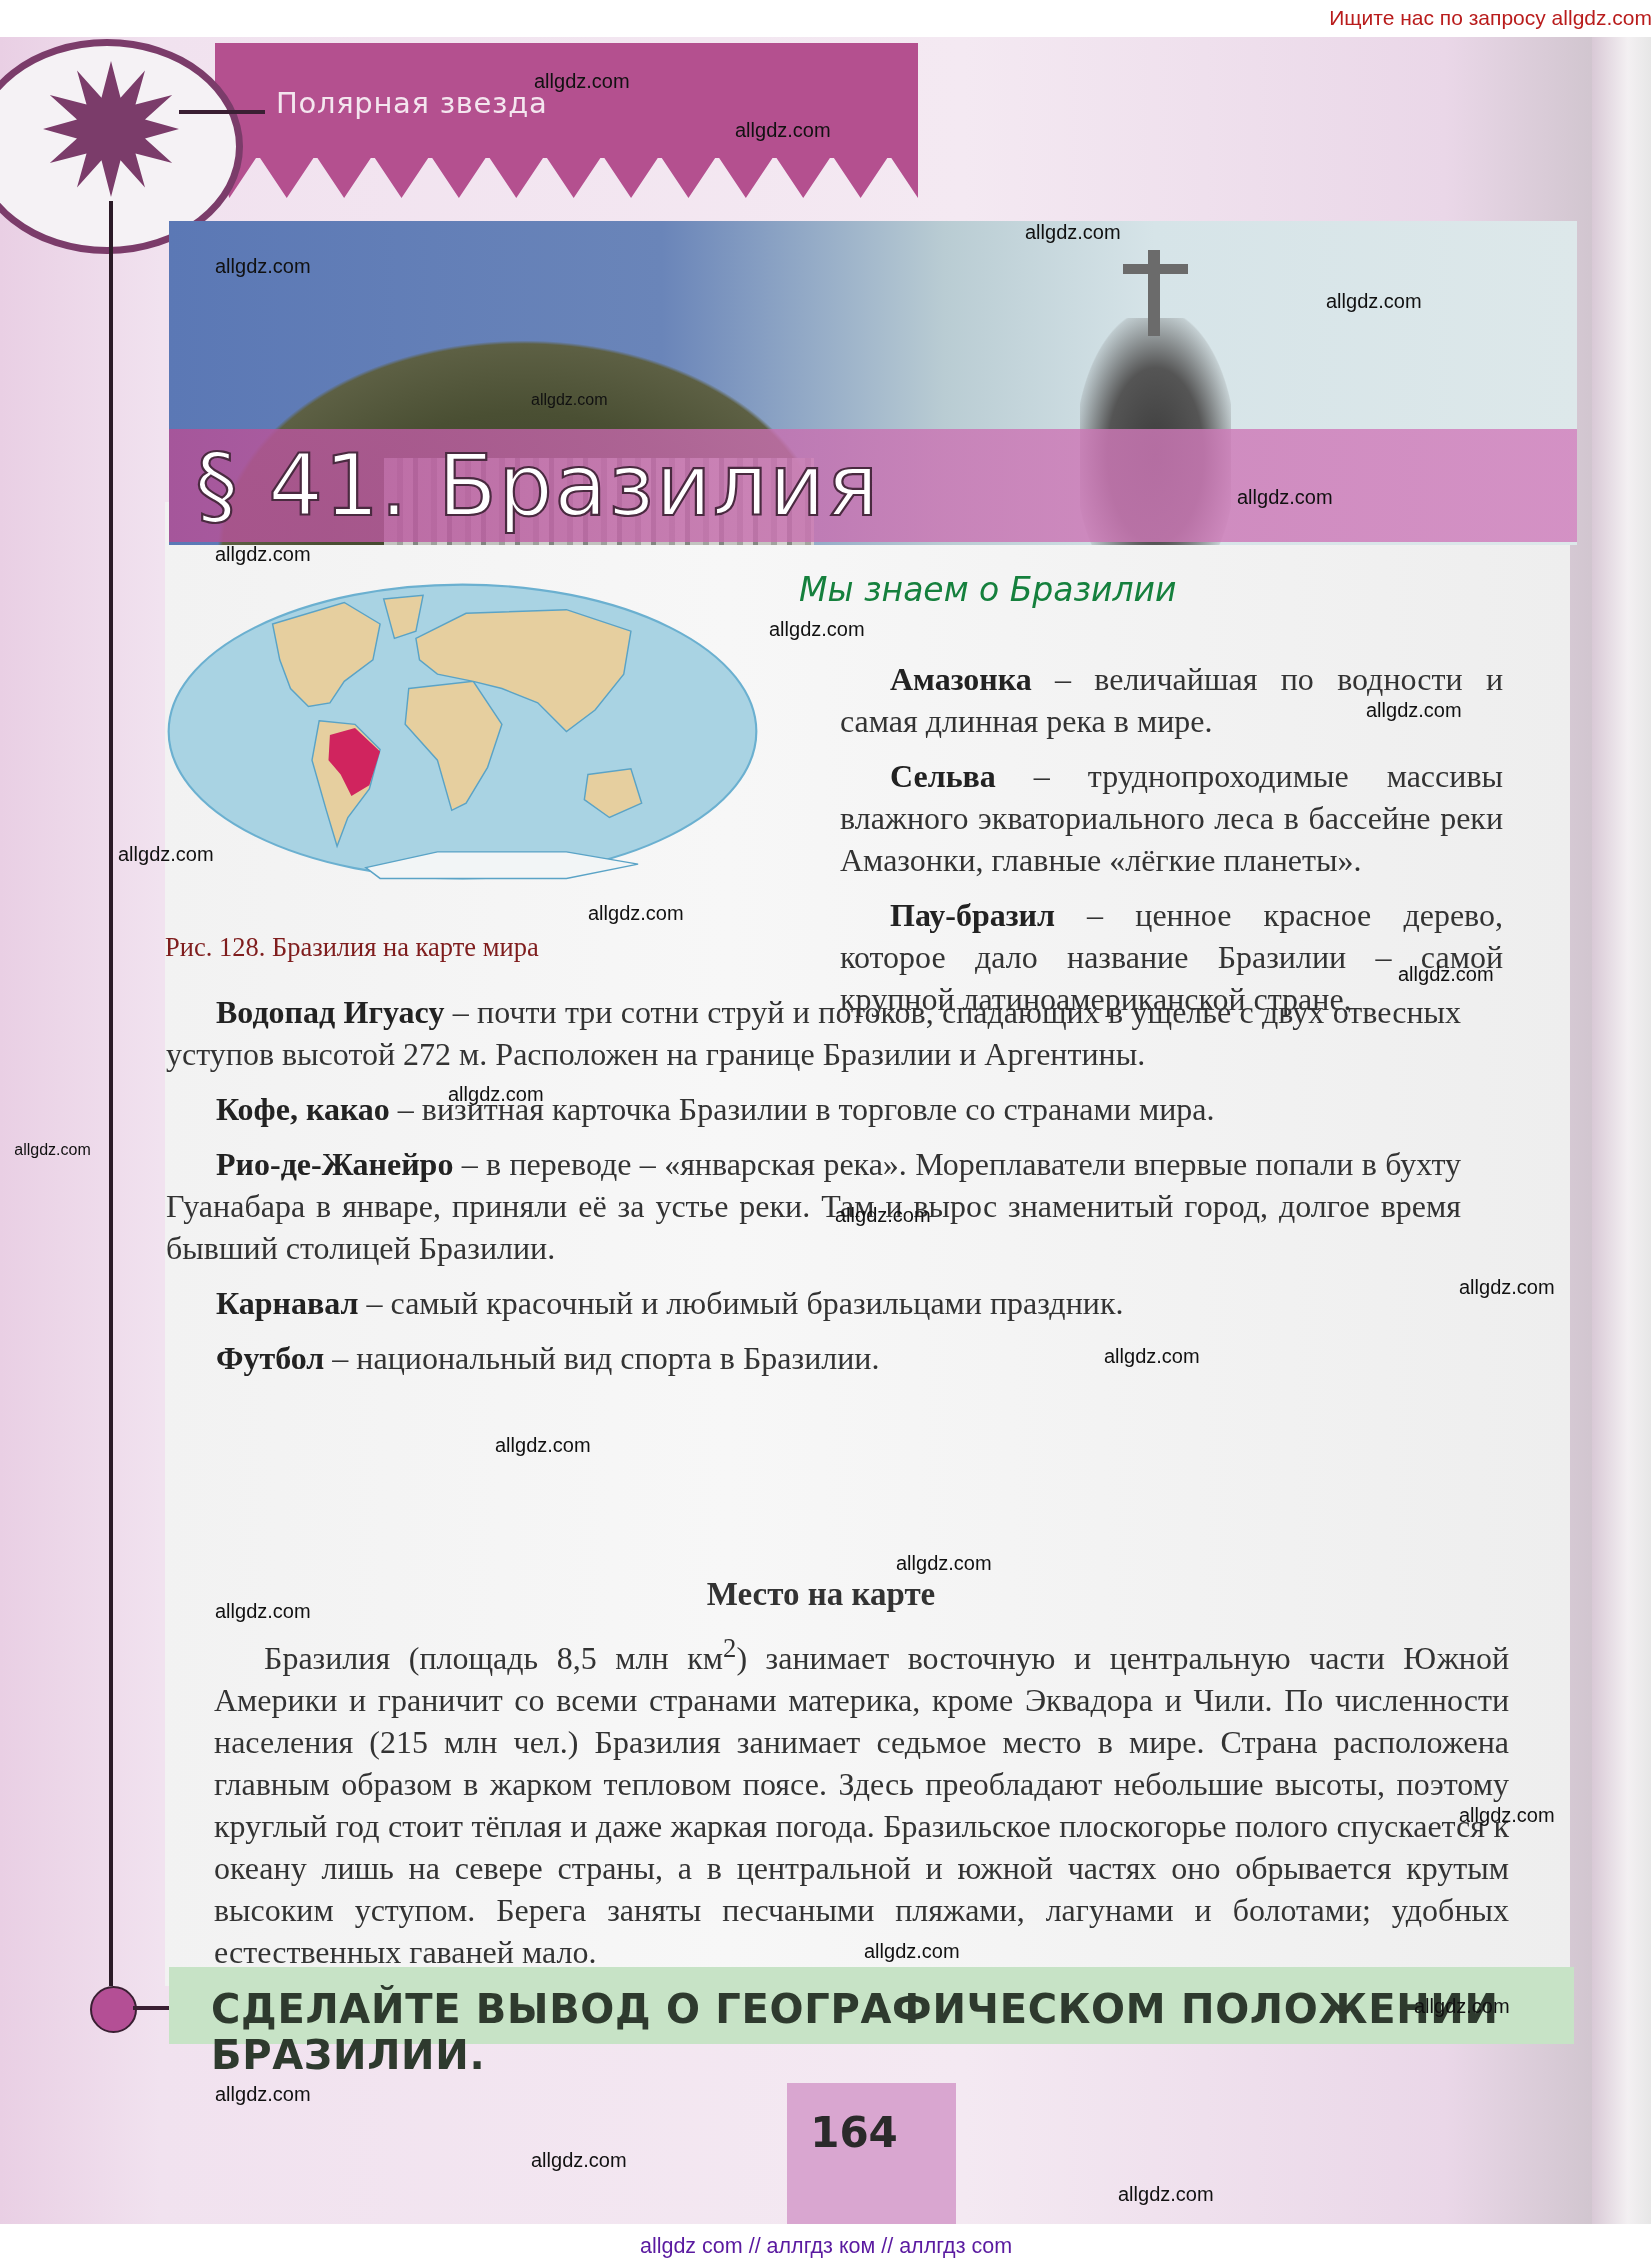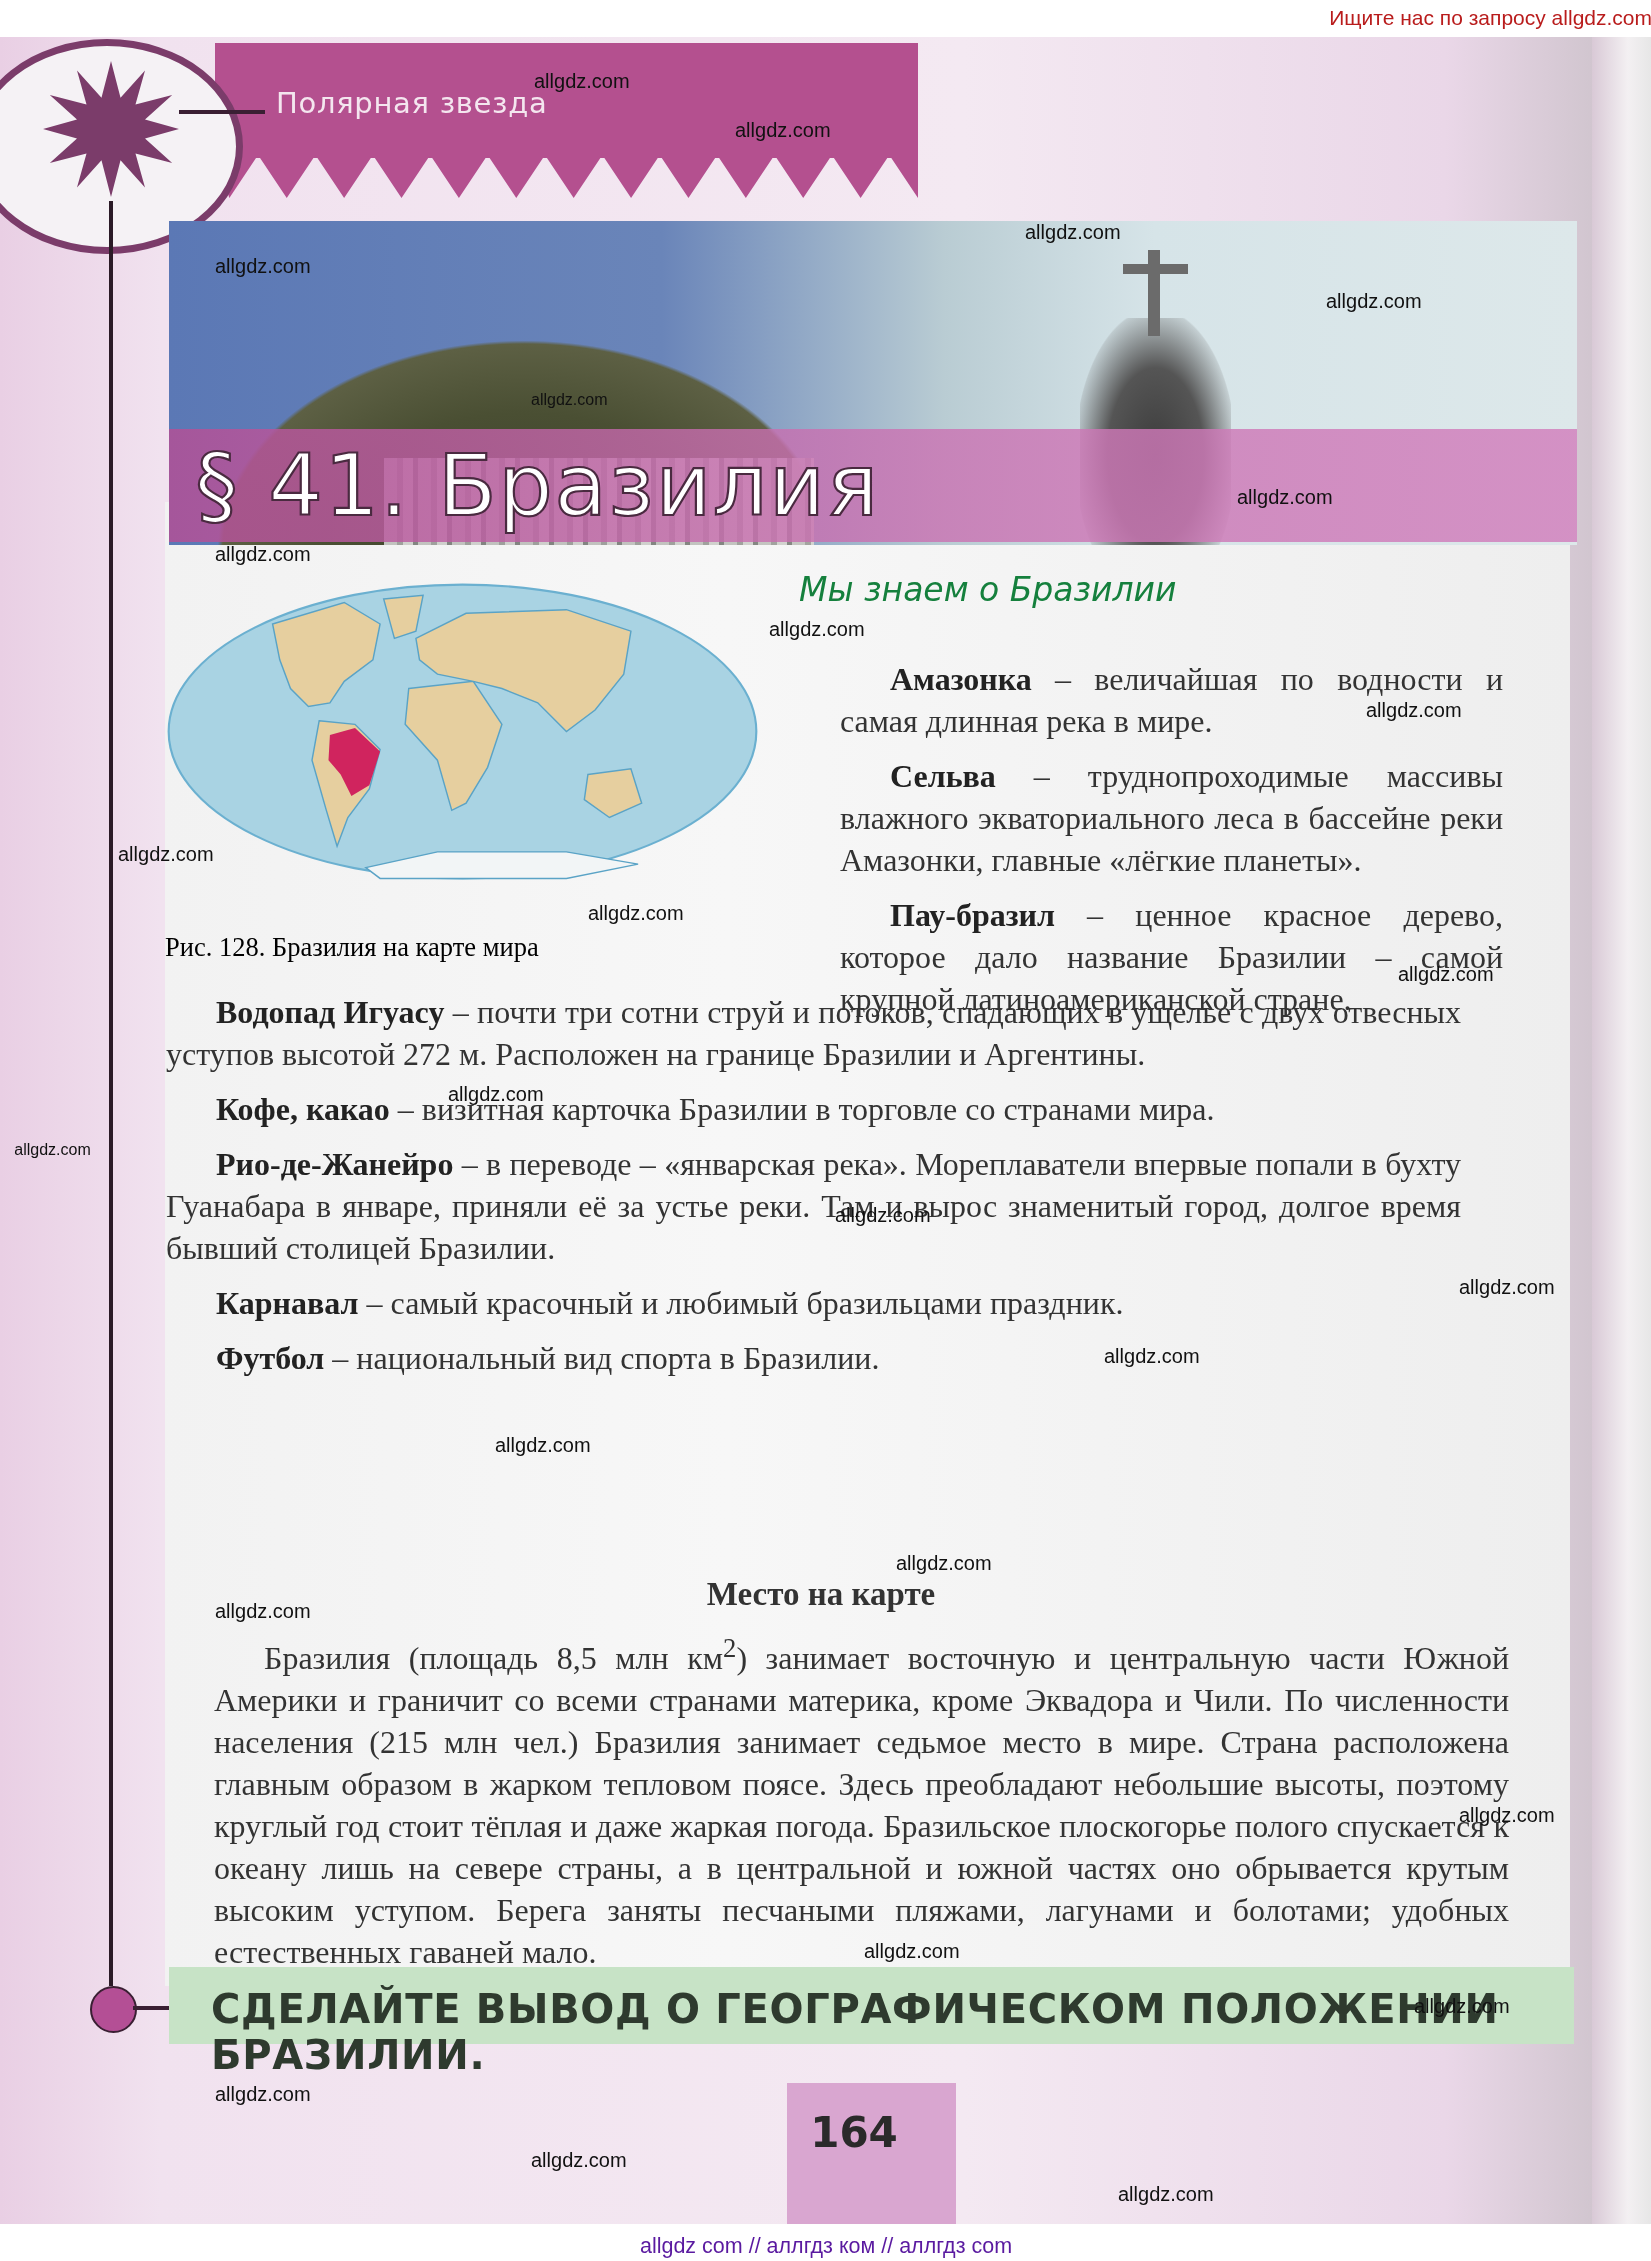--- a/index.html
+++ b/index.html
@@ -76,21 +76,21 @@
   }
   .chapter-title {
     position: absolute; left: 195px; top: 429px; color: #ffffff;
     font-family: "DejaVu Sans", sans-serif; font-size: 86px; line-height: 113px;
     -webkit-text-stroke: 2.2px #4a2a40; letter-spacing: 1.4px;
   }
 
   
   .map { position: absolute; left: 165px; top: 581px; width: 595px; height: 301px; }
   .fig-caption {
-    position: absolute; left: 165px; top: 932px; font-size: 26.5px; color: #000000;
+    position: absolute; left: 165px; top: 932px; font-size: 26.5px; color: #7f1d1d;
   }
 
   .text { color: #333; font-size: 32px; line-height: 42px; }
   .text b { color: #222; }
   .subhead-italic {
     position: absolute; left: 799px; top: 570px; font-family: "DejaVu Sans", sans-serif;
     font-style: italic; font-size: 33px; color: #15803d;
   }
   .block { position: absolute; text-align: justify; }
   .indent { text-indent: 50px; margin: 0 0 13px 0; }

